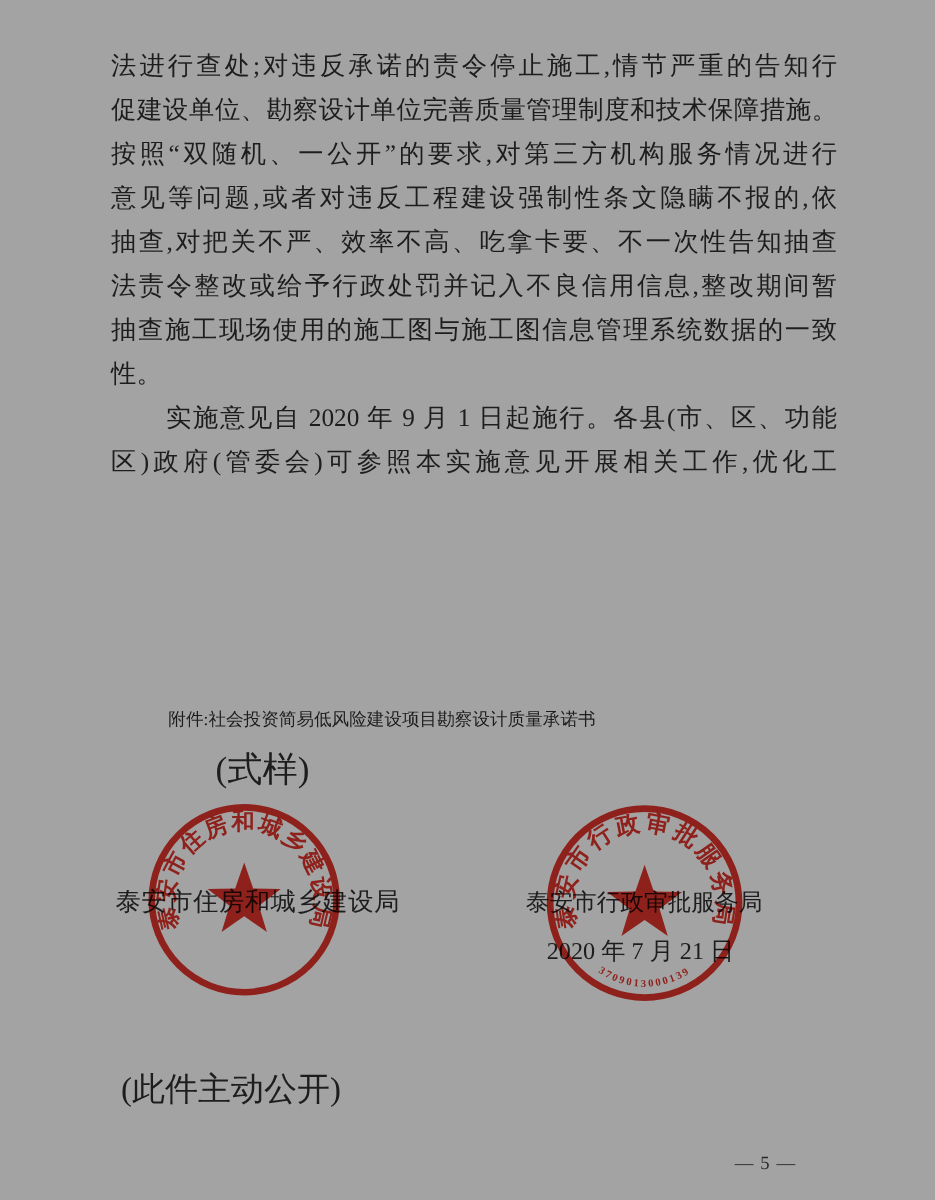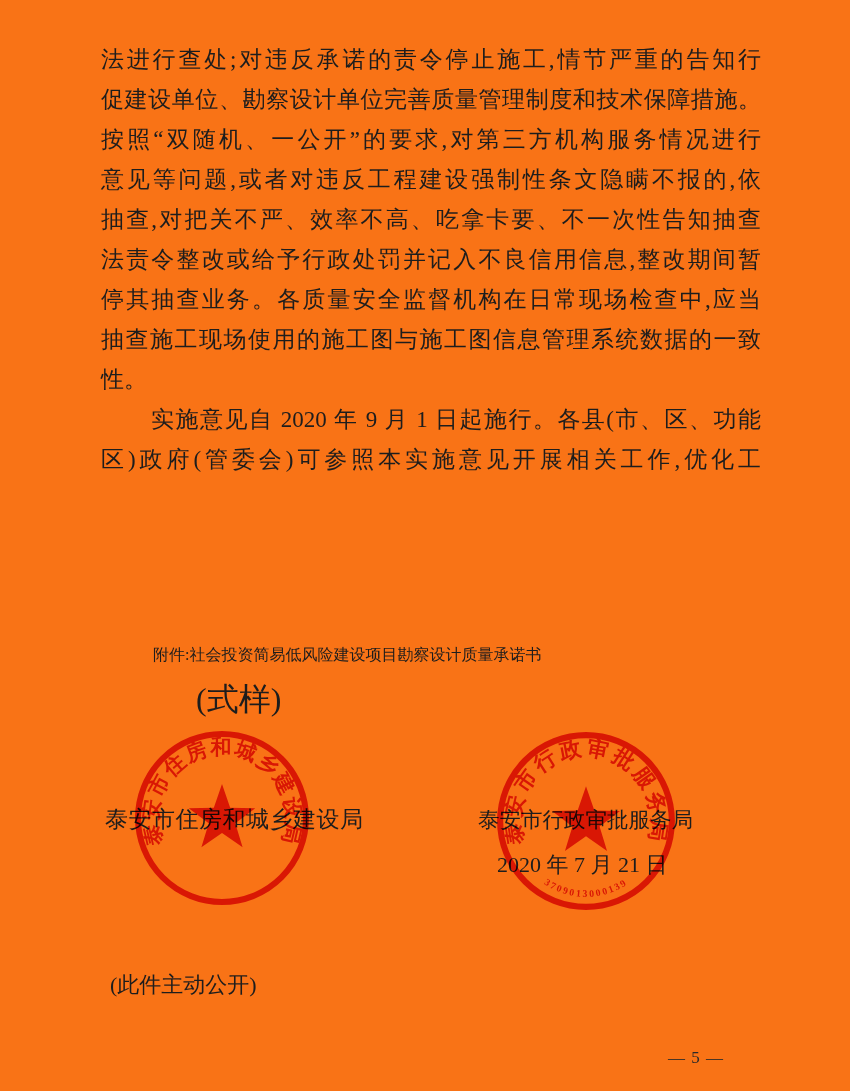--- a/index.html
+++ b/index.html
@@ -1,54 +1,53 @@
 <!DOCTYPE html>
 <html><head>
 <meta charset="utf-8">
 <style>
   html,body { margin:0; padding:0; background:#ffffff; }
   .page {
-    position:relative; width:850px; height:1091px; background:#f97316;
+    position:relative; width:850px; height:1091px; background:#a3a3a3;
     font-family:"Liberation Serif","DejaVu Serif",serif; color:#1d1d1d;
     overflow:hidden;
   }
   
   .body-text { position:absolute; left:101px; top:40px; width:660px; font-size:23px; }
   .ln { height:40px; line-height:40px; white-space:nowrap; overflow:visible; }
   .ln.just { text-align:justify; text-align-last:justify; text-justify:inter-character; }
   .ln.indent { padding-left:50px; }
   
   .att-line1 { position:absolute; left:153px; top:640px; font-size:16px; line-height:30px; }
   .att-line2 { position:absolute; left:196px; top:684px; font-size:32px; line-height:30px; }
   
   .sig-left  { position:absolute; left:105px; top:804px; font-size:23px; letter-spacing:0.5px; }
   .sig-right { position:absolute; left:478px; top:805px; font-size:21.5px; }
   .sig-date  { position:absolute; left:497px; top:850px; font-size:22px; }
   
-  .disclosure { position:absolute; left:110px; top:970px; font-size:22px; }
+  .disclosure { position:absolute; left:110px; top:970px; font-size:30px; }
   .page-number { position:absolute; left:668px; top:1048px; font-size:17px; letter-spacing:1px; color:#2a2a2a; }
   
   .seal { position:absolute; mix-blend-mode:multiply; opacity:.93; }
   .seal-left  { left:132px; top:728px; width:180px; height:180px; }
   .seal-right { left:494px; top:729px; width:184px; height:184px; }
   .seal text { font-family:"Liberation Serif","DejaVu Serif",serif; font-weight:bold; }
 </style>
 </head>
 <body>
 
 <div class="page">
 
   <div class="body-text">
     <div class="ln just">法进行查处;对违反承诺的责令停止施工,情节严重的告知行</div>
     <div class="ln just">促建设单位、勘察设计单位完善质量管理制度和技术保障措施。</div>
     <div class="ln just">按照“双随机、一公开”的要求,对第三方机构服务情况进行</div>
     <div class="ln just">意见等问题,或者对违反工程建设强制性条文隐瞒不报的,依</div>
     <div class="ln just">抽查,对把关不严、效率不高、吃拿卡要、不一次性告知抽查</div>
     <div class="ln just">法责令整改或给予行政处罚并记入不良信用信息,整改期间暂</div>
-    <div class="ln just">停其抽查业务。各质量安全监督机构在日常现场检查中,应当</div>
     <div class="ln just">抽查施工现场使用的施工图与施工图信息管理系统数据的一致</div>
     <div class="ln">性。</div>
     <div class="ln just indent">实施意见自 2020 年 9 月 1 日起施行。各县(市、区、功能</div>
     <div class="ln just">区)政府(管委会)可参照本实施意见开展相关工作,优化工</div>
   </div>
 
   <div class="att-line1">附件:社会投资简易低风险建设项目勘察设计质量承诺书</div>
   <div class="att-line2">(式样)</div>
 
   <div class="sig-left">泰安市住房和城乡建设局</div>

